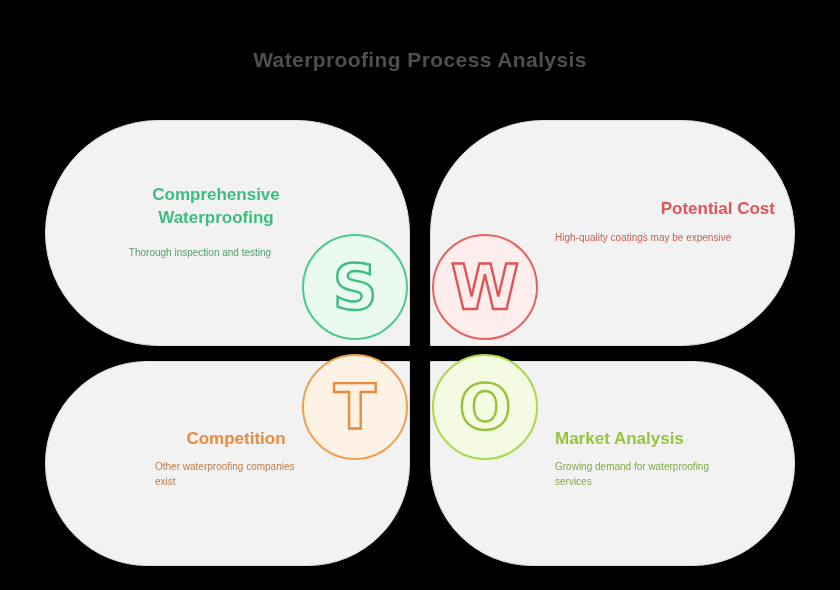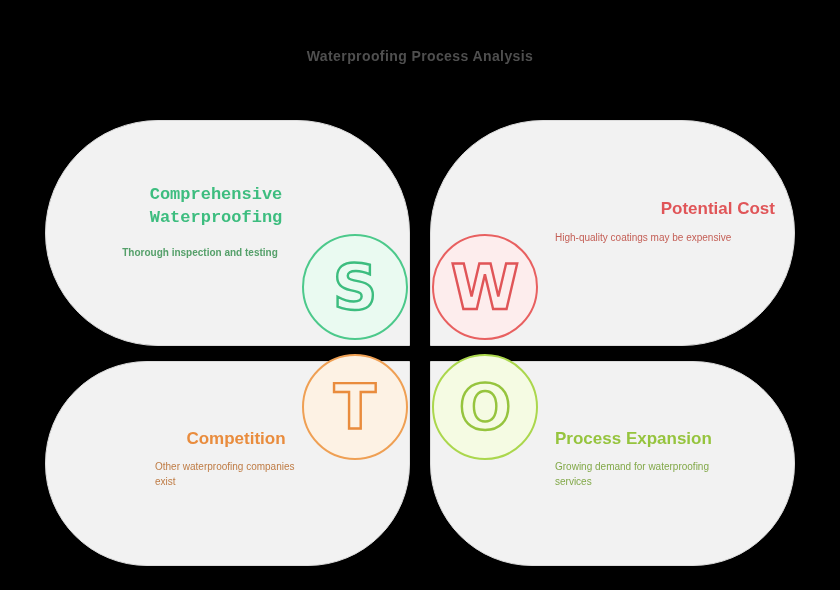--- a/index.html
+++ b/index.html
@@ -15,21 +15,21 @@
     overflow: hidden;
     background: #000000;
   }
   .title {
     position: absolute;
     top: 48px;
     left: 0;
     width: 100%;
     margin: 0;
     text-align: center;
-    font-size: 14px;
+    font-size: 21px;
     font-weight: bold;
     letter-spacing: 0.4px;
     color: #4f4f4f;
   }
   .panel {
     position: absolute;
     background: #f2f2f2;
     border: 1px solid #dcdcdc;
     box-sizing: border-box;
   }
@@ -44,22 +44,22 @@
     font-weight: bold;
     line-height: 1.35;
     color: var(--accent);
   }
   .desc {
     position: absolute;
     font-size: 10px;
     line-height: 1.45;
     color: var(--muted);
   }
-  .heading-tl { left: 96px;  top: 184px; width: 240px; text-align: center; font-family: Liberation Mono, monospace; }
-  .desc-tl    { left: 110px; top: 246px; width: 180px; text-align: center; font-weight: bold; }
+  .heading-tl { left: 96px;  top: 184px; width: 240px; text-align: center; }
+  .desc-tl    { left: 110px; top: 246px; width: 180px; text-align: center; }
   .heading-tr { left: 555px; top: 198px; width: 220px; text-align: right; }
   .desc-tr    { left: 555px; top: 231px; width: 180px; text-align: left; }
   .heading-bl { left: 136px; top: 428px; width: 200px; text-align: center; }
   .desc-bl    { left: 155px; top: 460px; width: 150px; }
   .heading-br { left: 555px; top: 428px; width: 220px; text-align: left; }
   .desc-br    { left: 555px; top: 460px; width: 165px; text-align: left; }
 
   .circle {
     position: absolute;
     width: 106px;
@@ -128,21 +128,21 @@
     <div class="desc desc-bl">Other waterproofing companies exist</div>
     <div class="circle circle-t">
       <svg class="letter-svg" viewBox="0 0 100 100" aria-hidden="true">
         <text class="letter-text" x="50" y="50">T</text>
       </svg>
     </div>
   </div>
 
   <div style="--accent: #96c43e; --muted: #83a94a; --fill: #f5fbe3; --border: #abd74d;">
     <div class="panel panel-br"></div>
-    <div class="heading heading-br">Process Expansion</div>
+    <div class="heading heading-br">Market Analysis</div>
     <div class="desc desc-br">Growing demand for waterproofing services</div>
     <div class="circle circle-o">
       <svg class="letter-svg" viewBox="0 0 100 100" aria-hidden="true">
         <text class="letter-text" x="50" y="50">O</text>
       </svg>
     </div>
   </div>
 
 </div>
 

